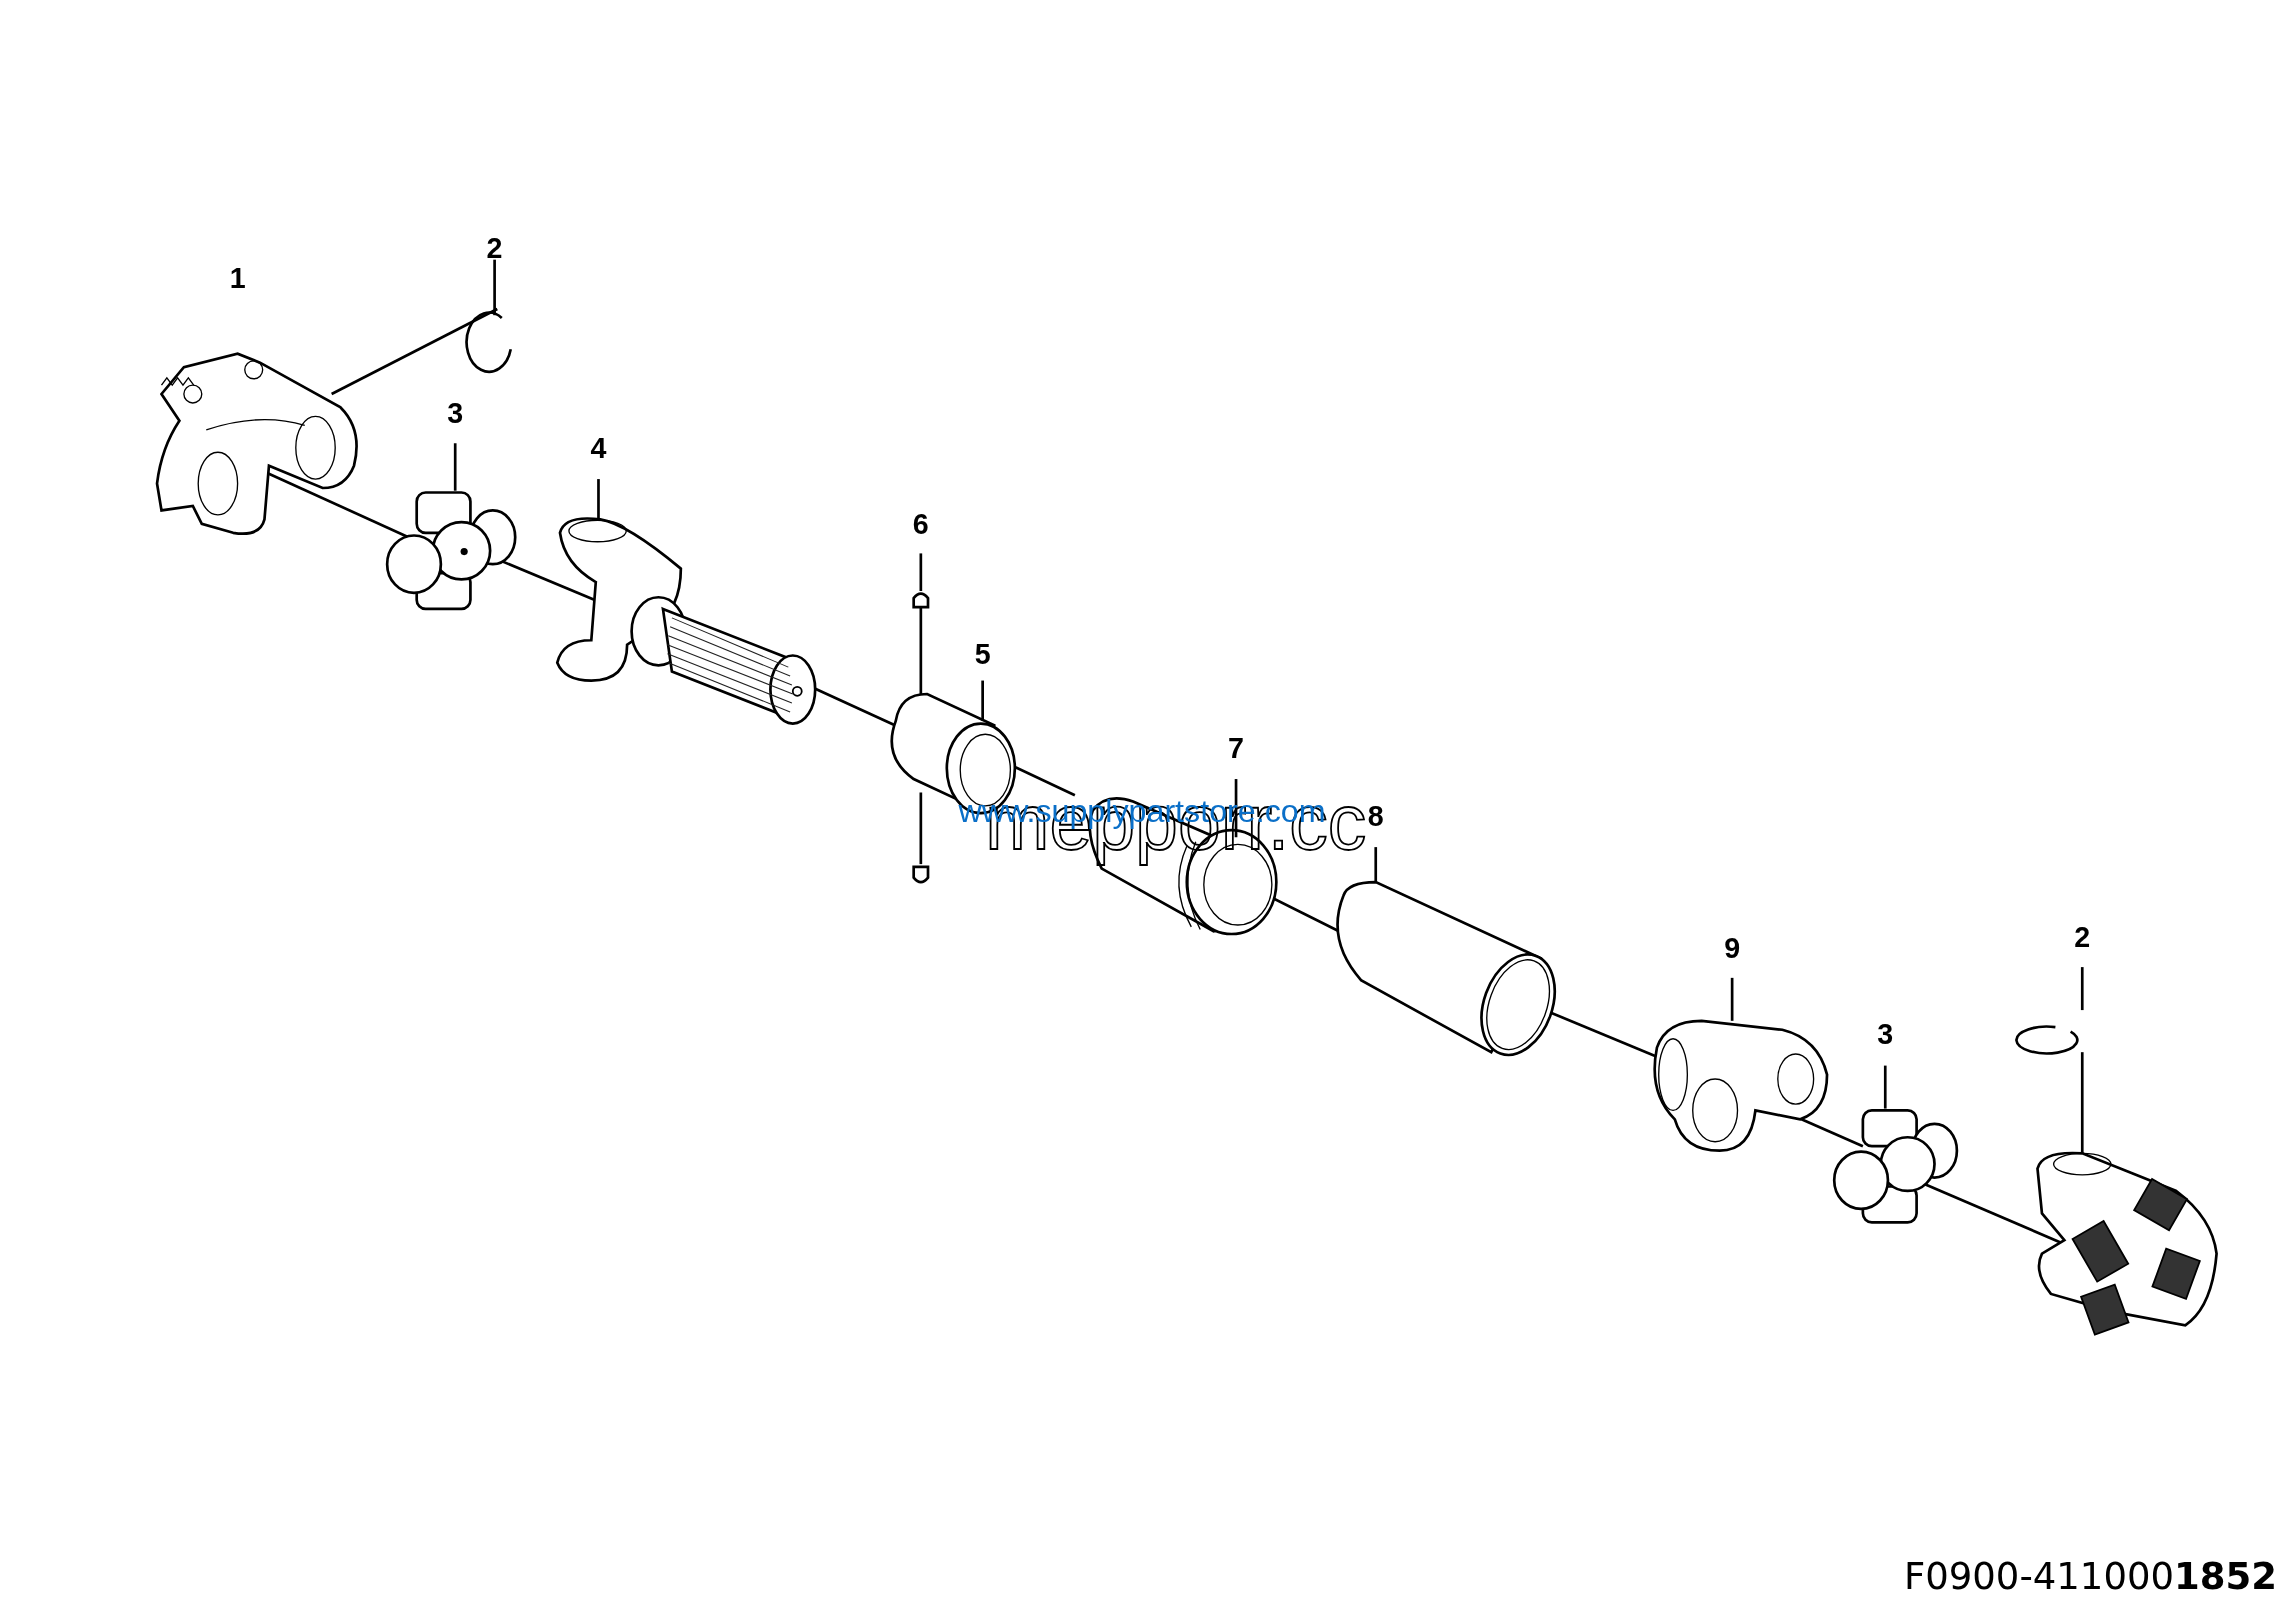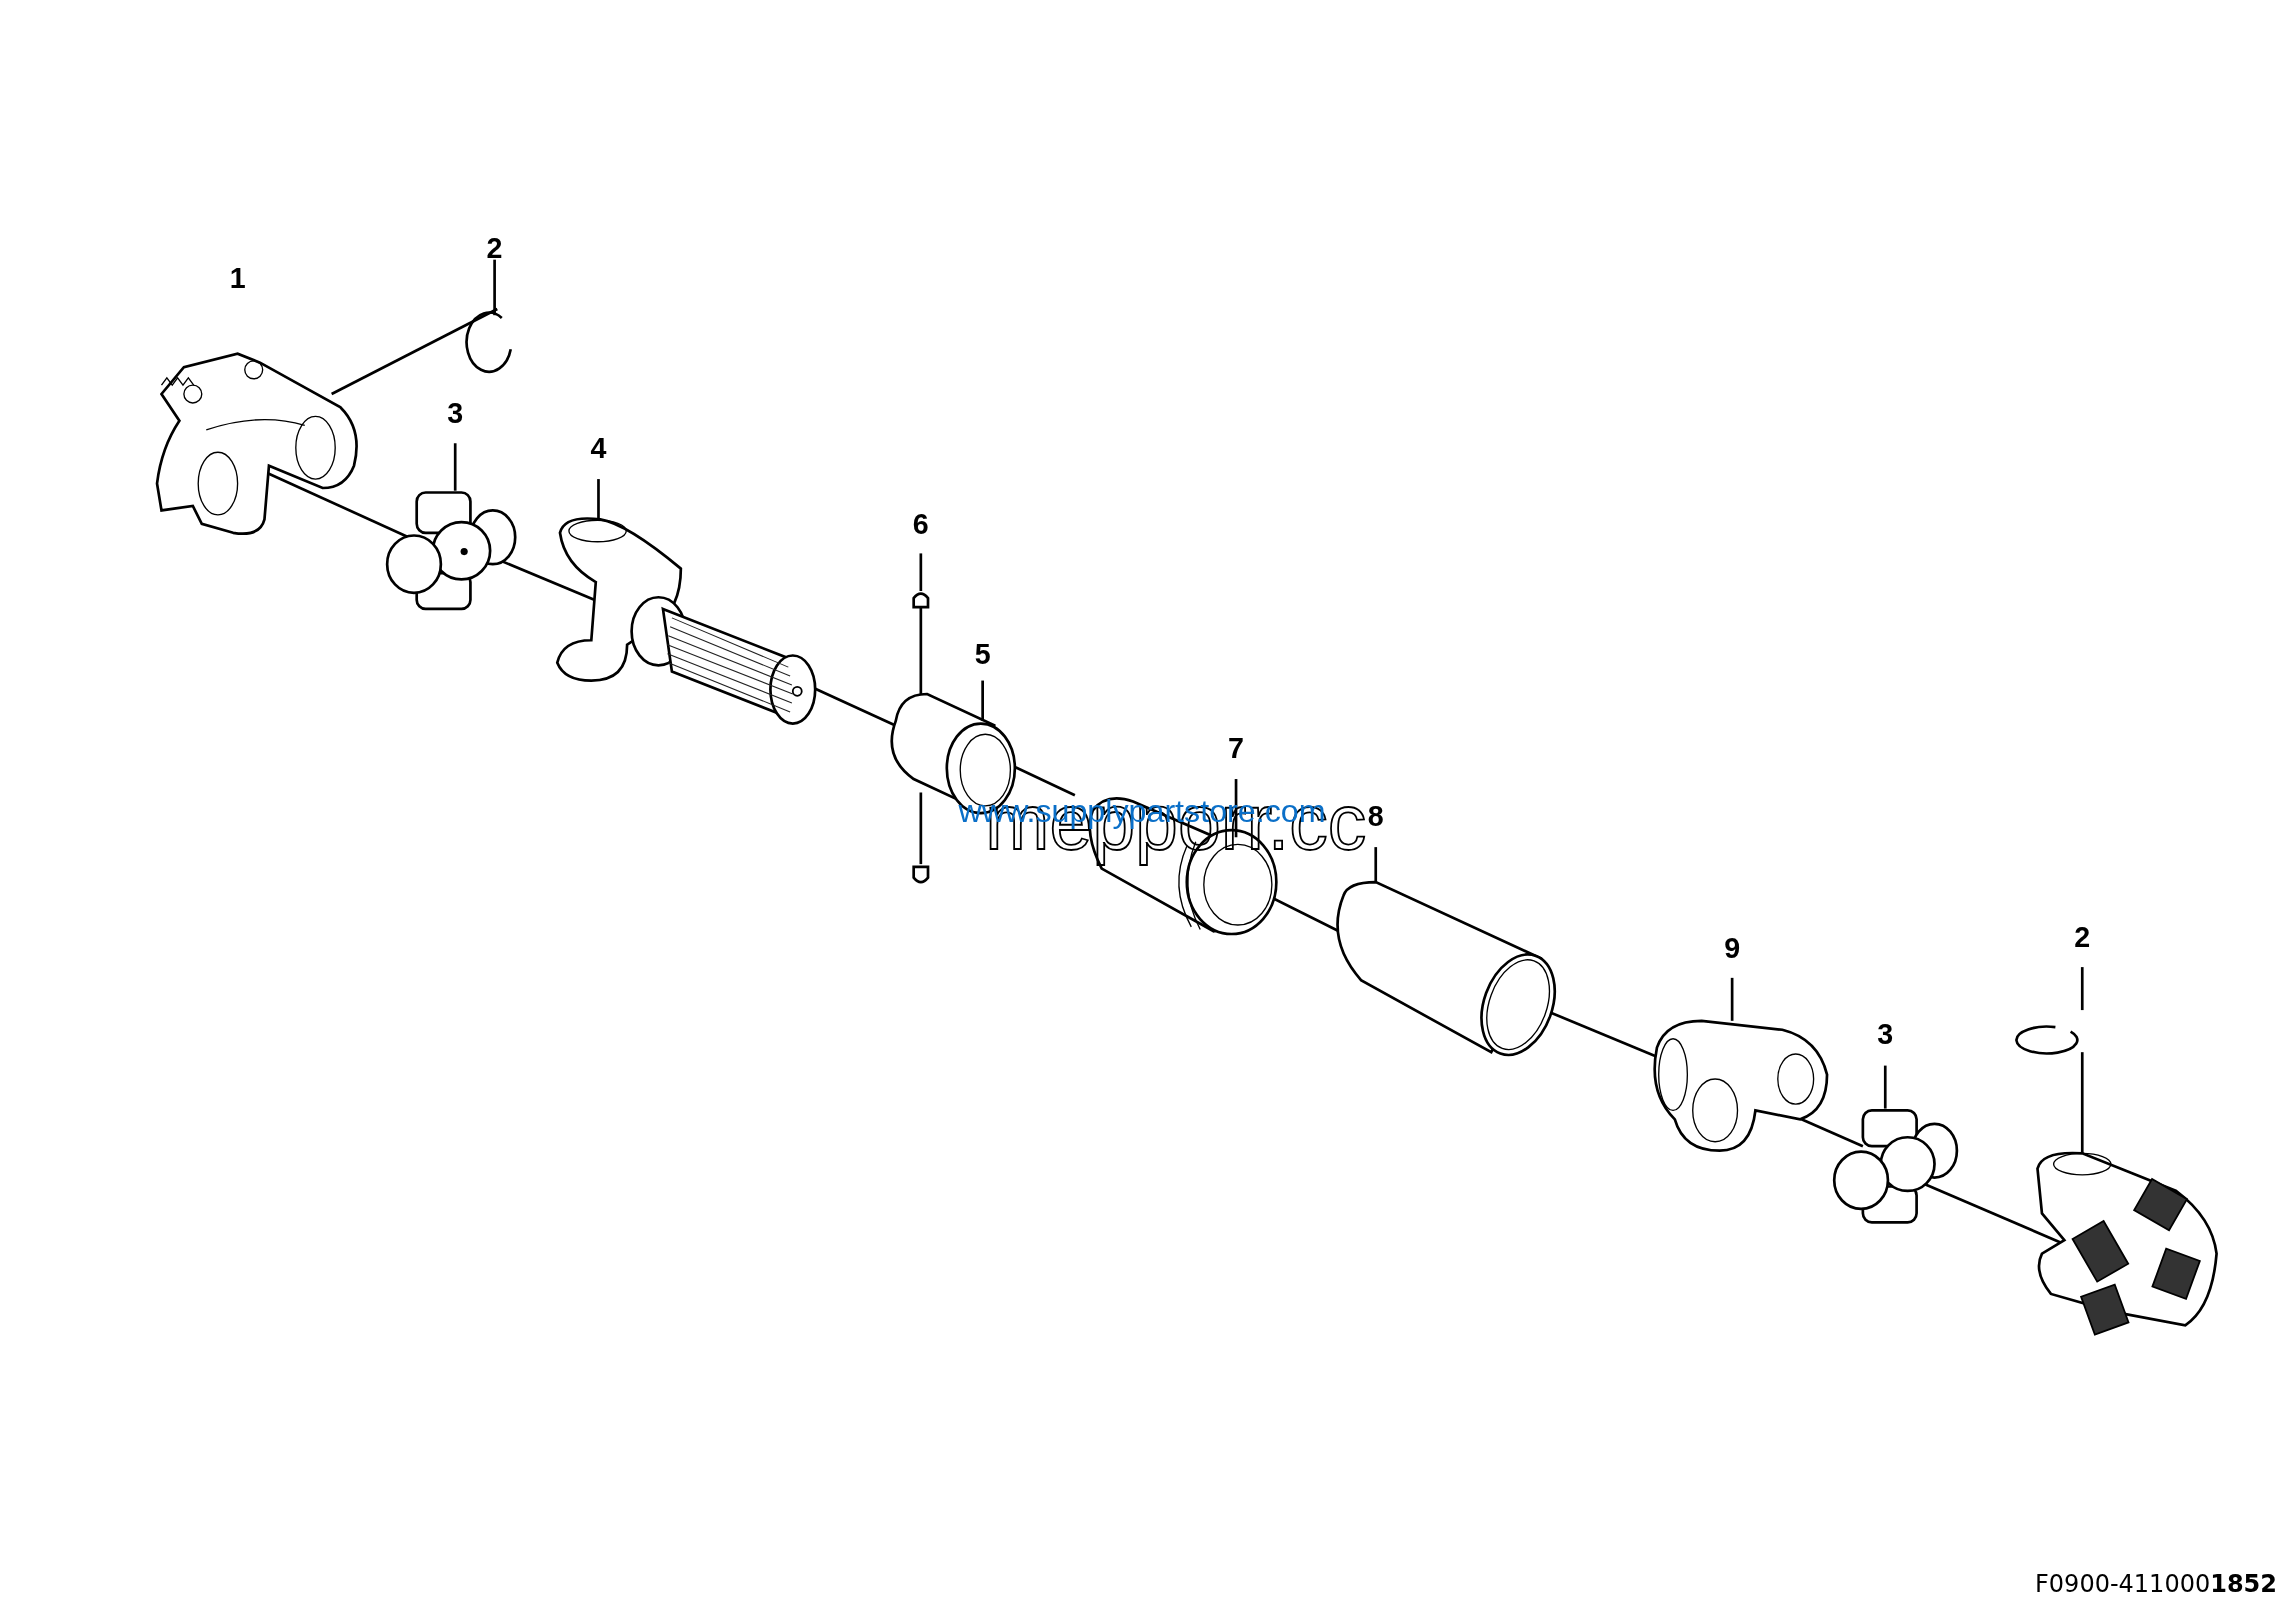--- a/index.html
+++ b/index.html
@@ -1,21 +1,21 @@
 <!DOCTYPE html>
 <html style="font-size:14.3px"><head>
 <meta charset="utf-8">
 <style>
   html, body { margin:0; padding:0; background:#ffffff; }
   body { width:2293px; height:1619px; position:relative; overflow:hidden; font-family:"Liberation Sans", sans-serif; }
   #diagram { position:absolute; left:0; top:0; width:2293px; height:1619px; }
   .callout-num { font-family:"Liberation Sans", sans-serif; font-weight:bold; font-size:32px; fill:#000; text-anchor:middle; }
   .wm-blue { font-family:"Liberation Sans", sans-serif; font-size:36px; fill:#0a6fc8; }
   .wm-outline { font-family:"Liberation Sans", sans-serif; font-size:86px; fill:none; stroke:#000; stroke-width:2; }
-  .figure-code { position:absolute; right:16px; bottom:21.5px; font-size:24px; color:#000; font-family:"DejaVu Sans", sans-serif; }
+  .figure-code { position:absolute; right:16px; bottom:21.5px; font-size:37px; color:#000; font-family:"DejaVu Sans", sans-serif; }
   .figure-code b { font-weight:bold; }
   .ln { stroke:#000; stroke-width:3; fill:none; }
   .part { stroke:#000; stroke-width:3; fill:#fff; }
   .thin { stroke:#000; stroke-width:1.5; fill:none; }
   .dark { fill:#333; stroke:#000; stroke-width:2; }
 </style>
 </head>
 <body>
 
 <svg id="diagram" viewBox="0 0 2560 1808" xmlns="http://www.w3.org/2000/svg">

